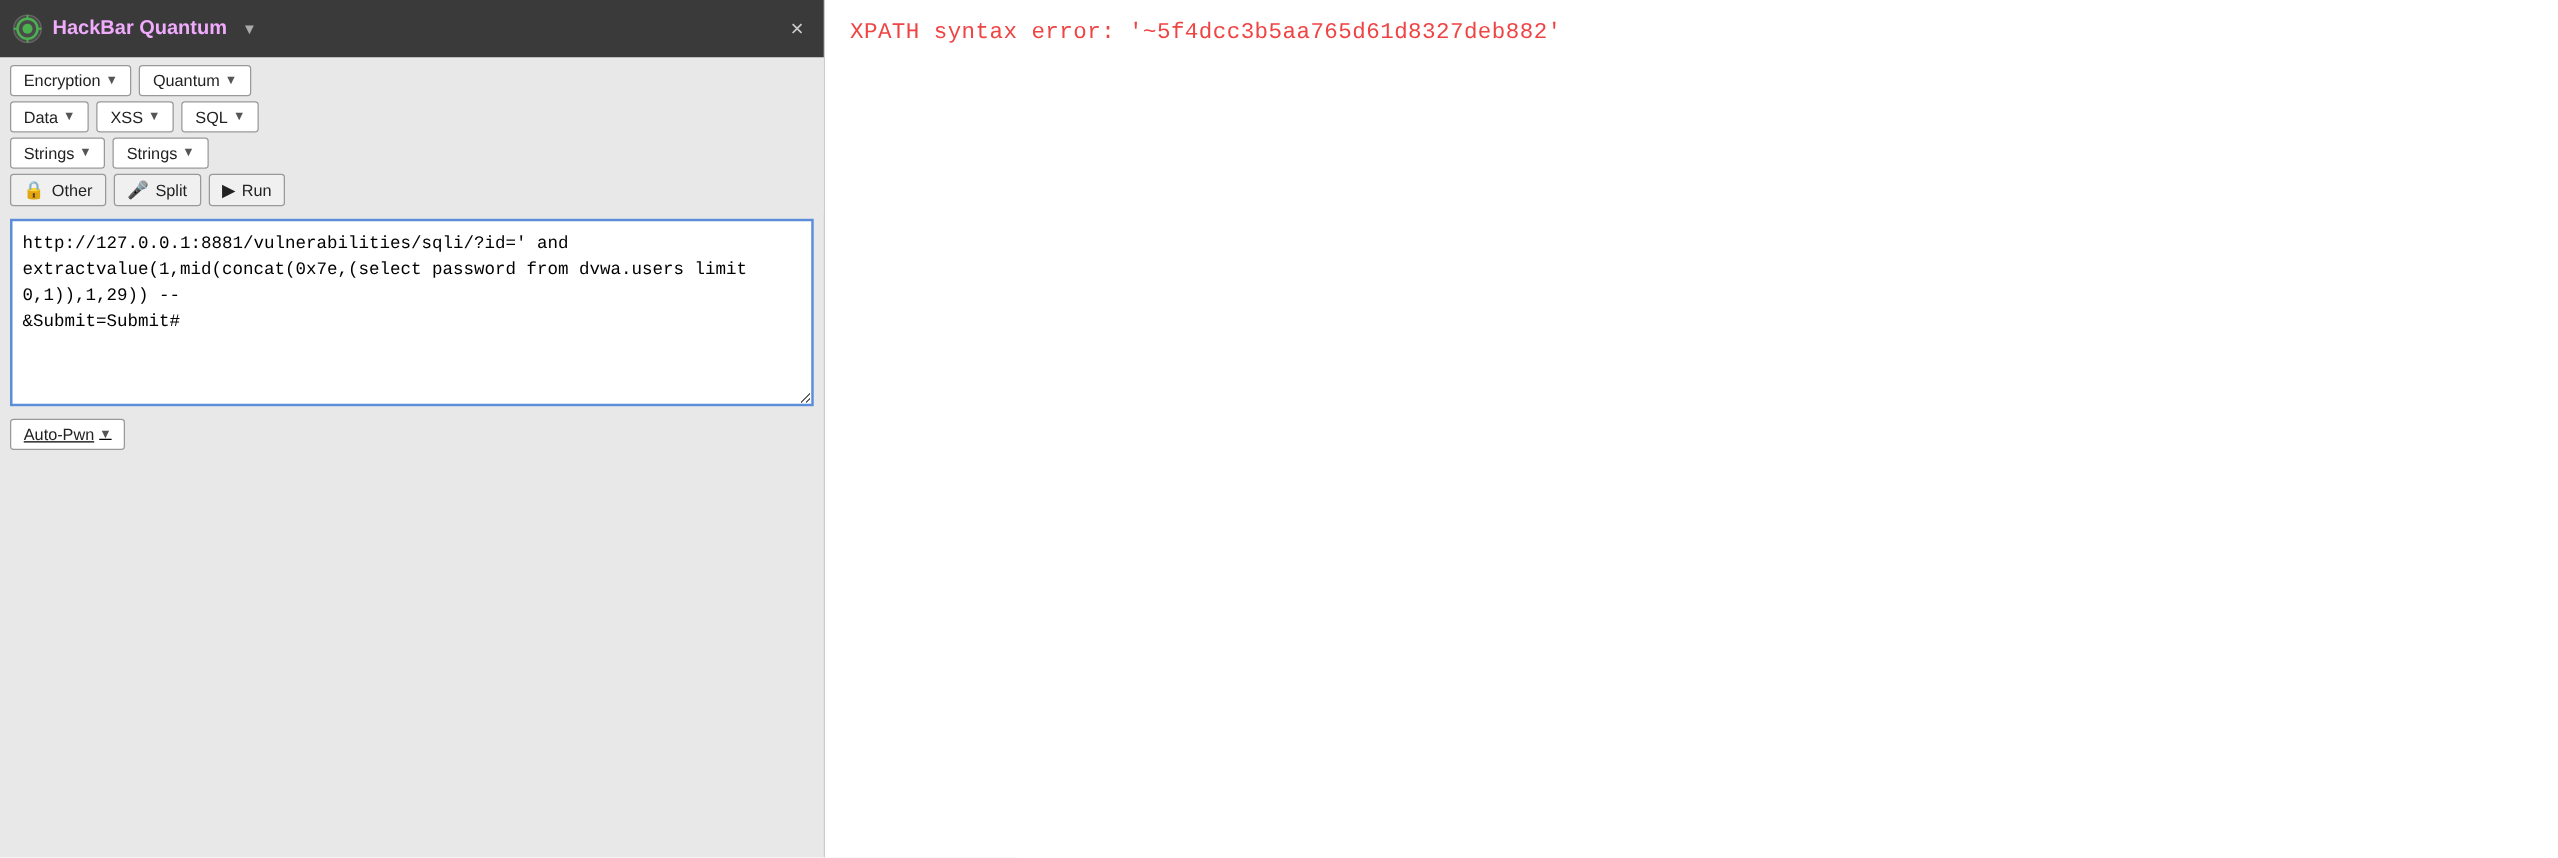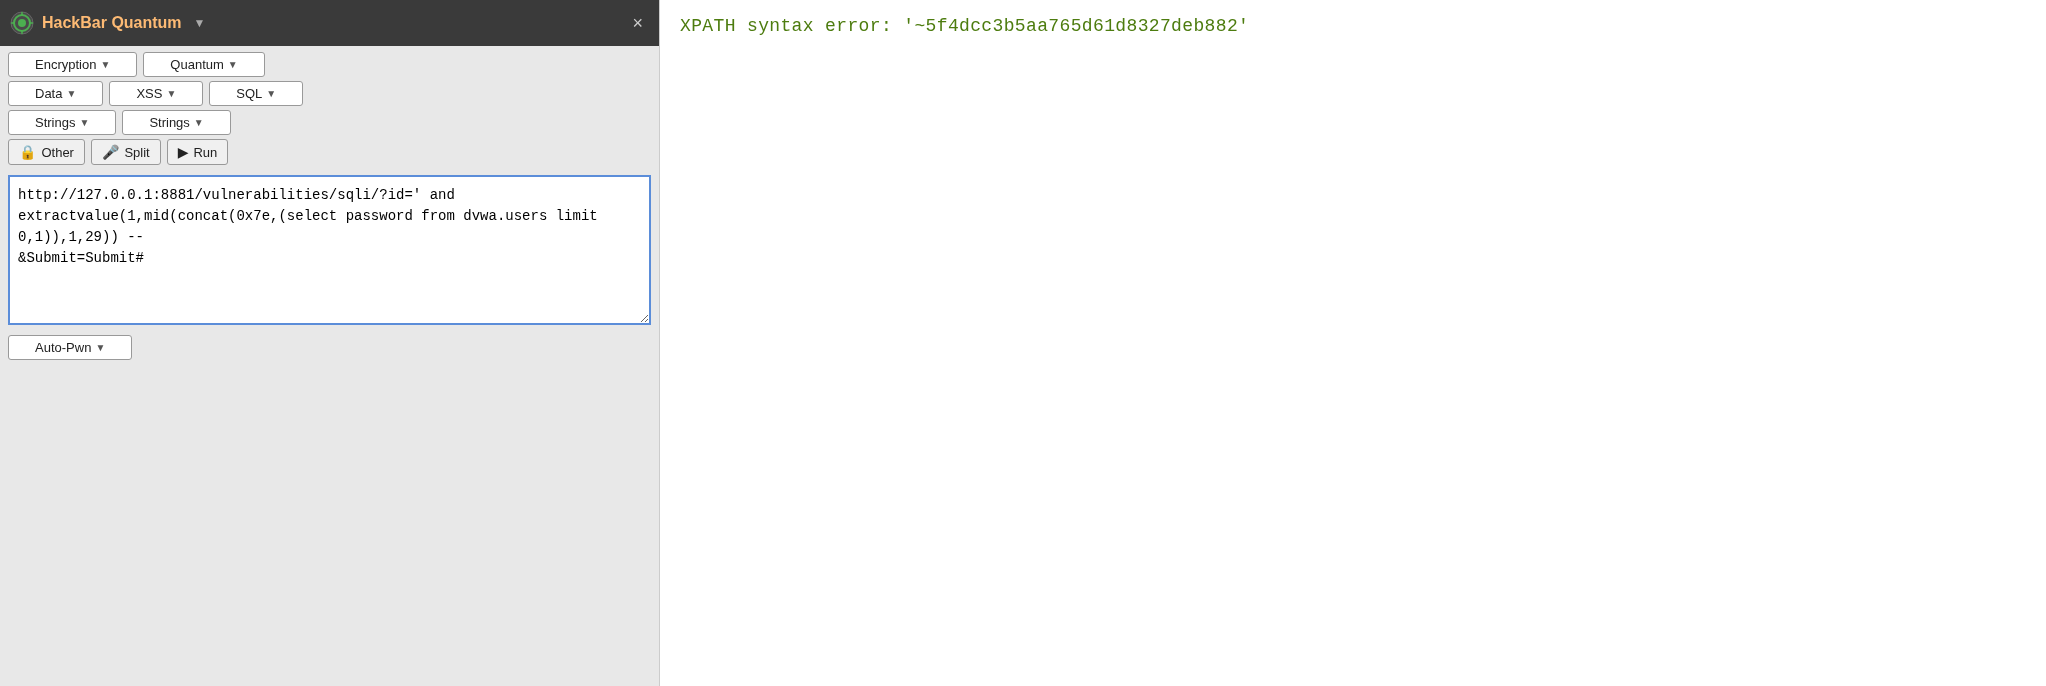--- a/index.html
+++ b/index.html
@@ -40,21 +40,21 @@
     }
 
     .hackbar-logo {
       width: 24px;
       height: 24px;
     }
 
     .hackbar-title-text {
       font-size: 16px;
       font-weight: bold;
-      color: #fdba74;
+      color: #f0abfc;
     }
 
     .hackbar-dropdown-arrow {
       color: #aaa;
       font-size: 12px;
       margin-left: 4px;
     }
 
     .hackbar-close-btn {
       background: none;
@@ -77,21 +77,21 @@
     .toolbar-row {
       display: flex;
       gap: 6px;
       align-items: center;
     }
 
     .toolbar-btn {
       background: #ffffff;
       border: 1px solid #999;
       border-radius: 3px;
-      padding: 4px 26px;
+      padding: 4px 10px;
       font-size: 13px;
       cursor: pointer;
       display: flex;
       align-items: center;
       gap: 4px;
       color: #222;
       white-space: nowrap;
     }
 
     .toolbar-btn .arrow {
@@ -129,20 +129,21 @@
       color: #000;
       outline: none;
       line-height: 1.5;
     }
 
     .autopwn-section {
       padding: 6px 8px;
       display: flex;
       flex-direction: row;
       gap: 4px;
+      text-decoration: underline;
     }
 
     .autopwn-section label {
       display: flex;
       align-items: center;
       gap: 6px;
       font-size: 13px;
       color: #222;
       cursor: pointer;
     }
@@ -151,21 +152,21 @@
       cursor: pointer;
     }
 
     
     .error-panel {
       flex: 1;
       background: #ffffff;
       padding: 16px 20px;
       font-family: 'Courier New', Courier, monospace;
       font-size: 18px;
-      color: #4d7c0f;
+      color: #ef4444;
     }
 
     .error-text {
       font-weight: normal;
       letter-spacing: 0.02em;
     }
   </style>
 </head>
 <body>
 

